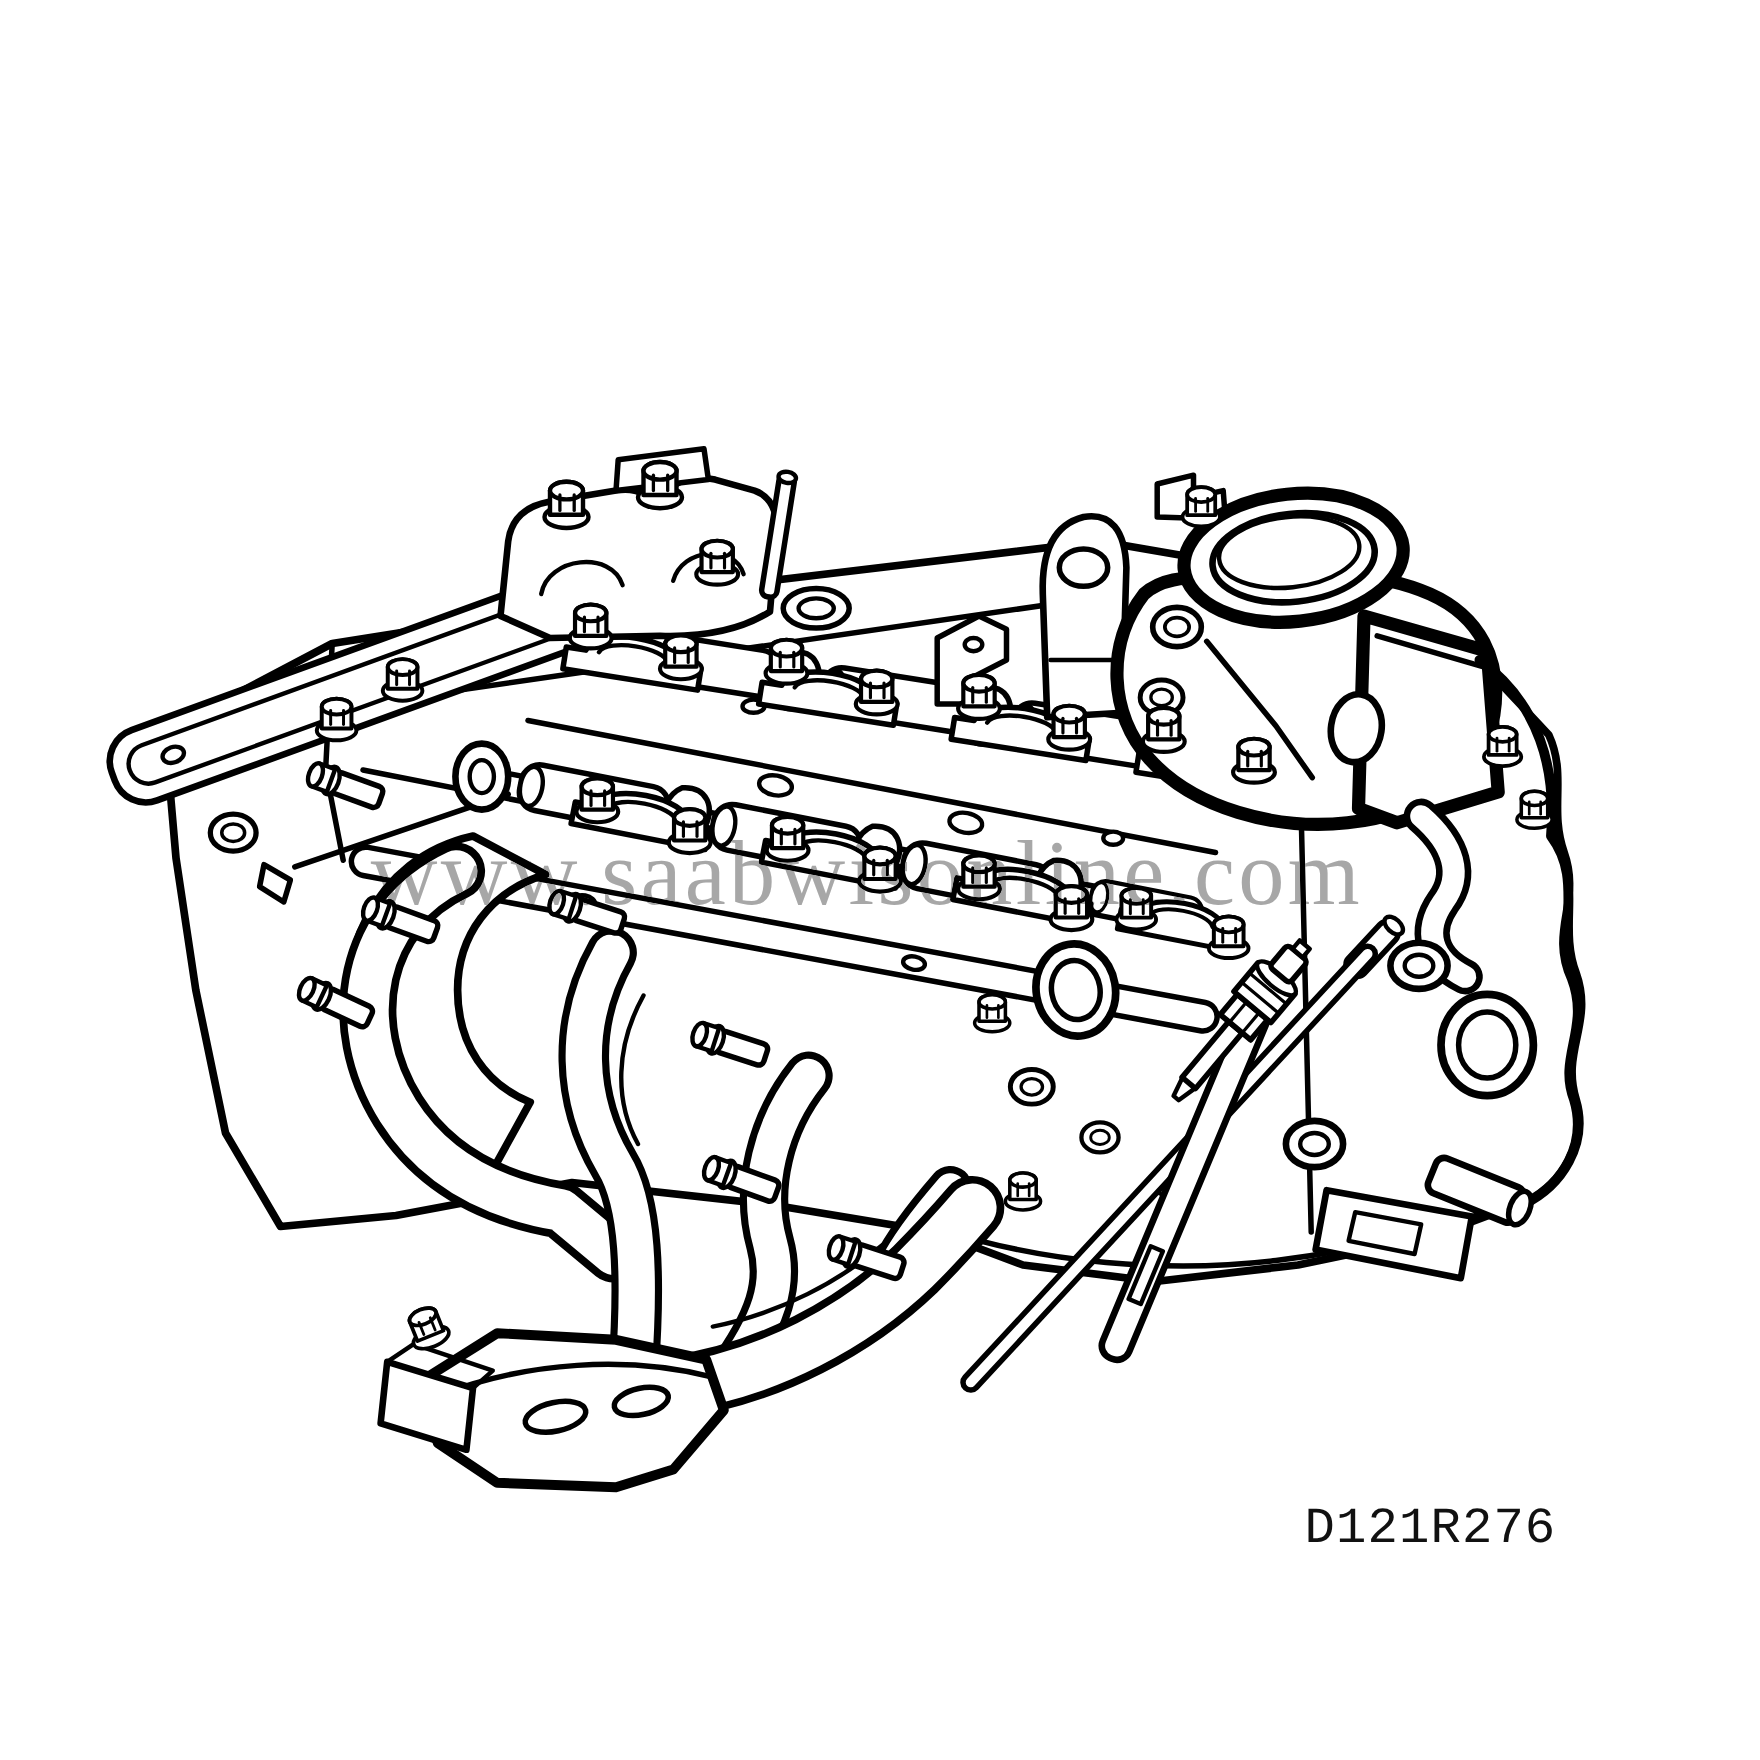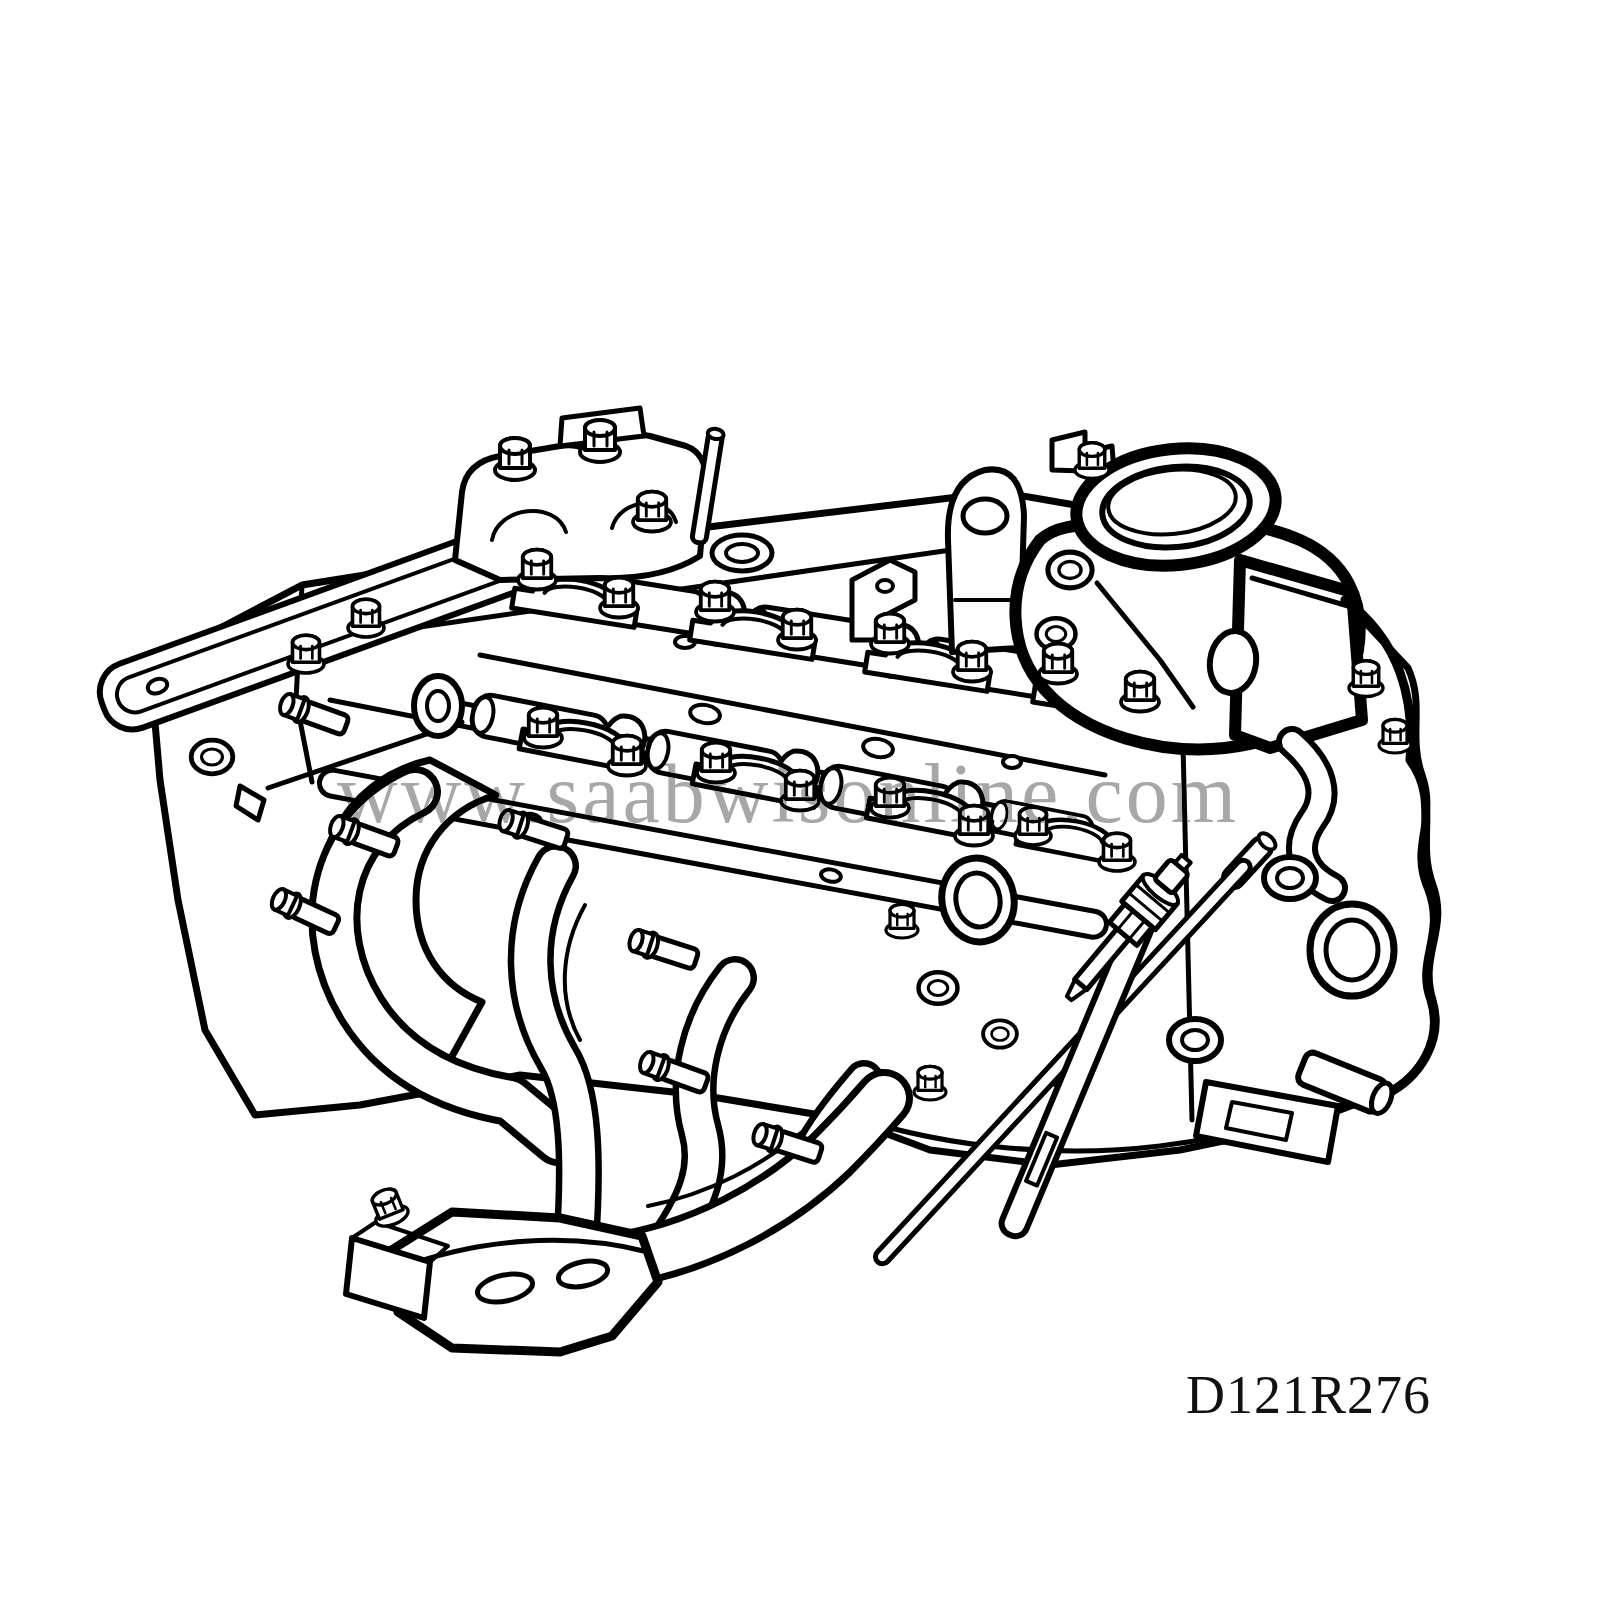--- a/index.html
+++ b/index.html
@@ -18,22 +18,22 @@
   .tubeo{fill:none;stroke:#000000;}
   .tubei{fill:none;stroke:#ffffff;}
   .wm{
     font-family:"Liberation Serif",serif;
     letter-spacing:3px;
     mix-blend-mode:darken;
     opacity:.92;
   }
   .figlabel{
     position:absolute;left:1186px;top:1364px;
-    font-family:Liberation Serif, serif;
-    font-size:54px;font-weight:400;letter-spacing:1px;color:#111111;
+    font-family:Liberation Mono, monospace;
+    font-size:46px;font-weight:400;letter-spacing:1px;color:#111111;
     white-space:nowrap;
   }
 </style>
 </head>
 <body>
 
 <div class="stage">
 
   <svg class="art" viewBox="0 0 1600 1600" xmlns="http://www.w3.org/2000/svg">
     <defs>

